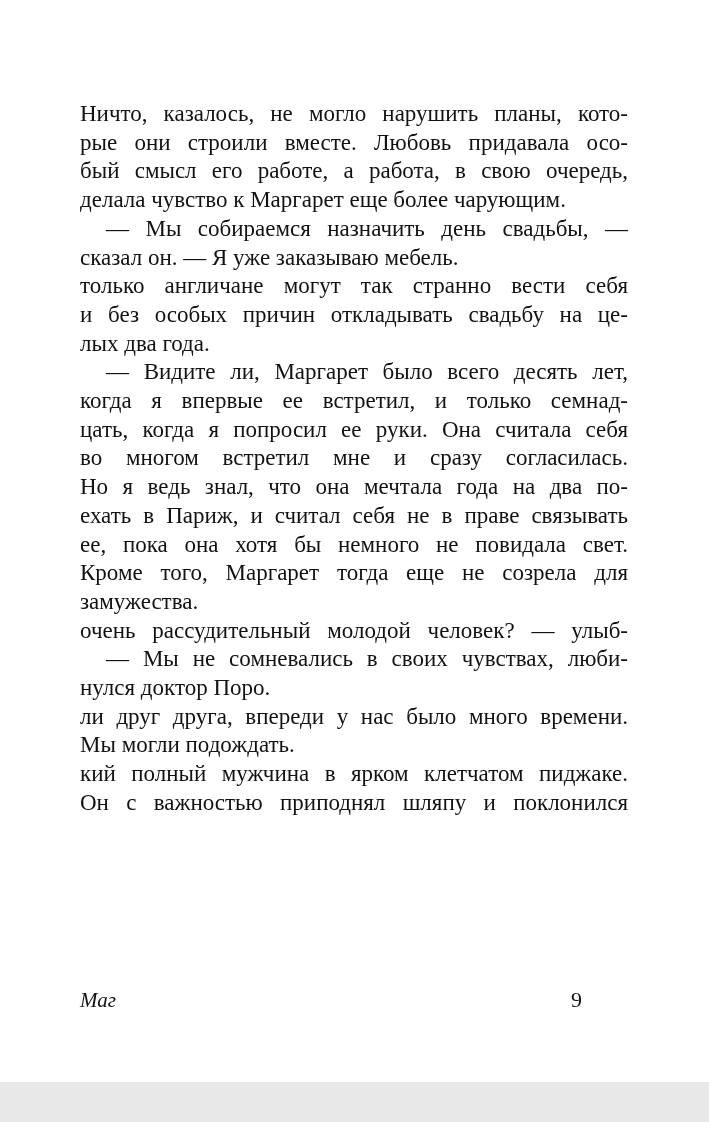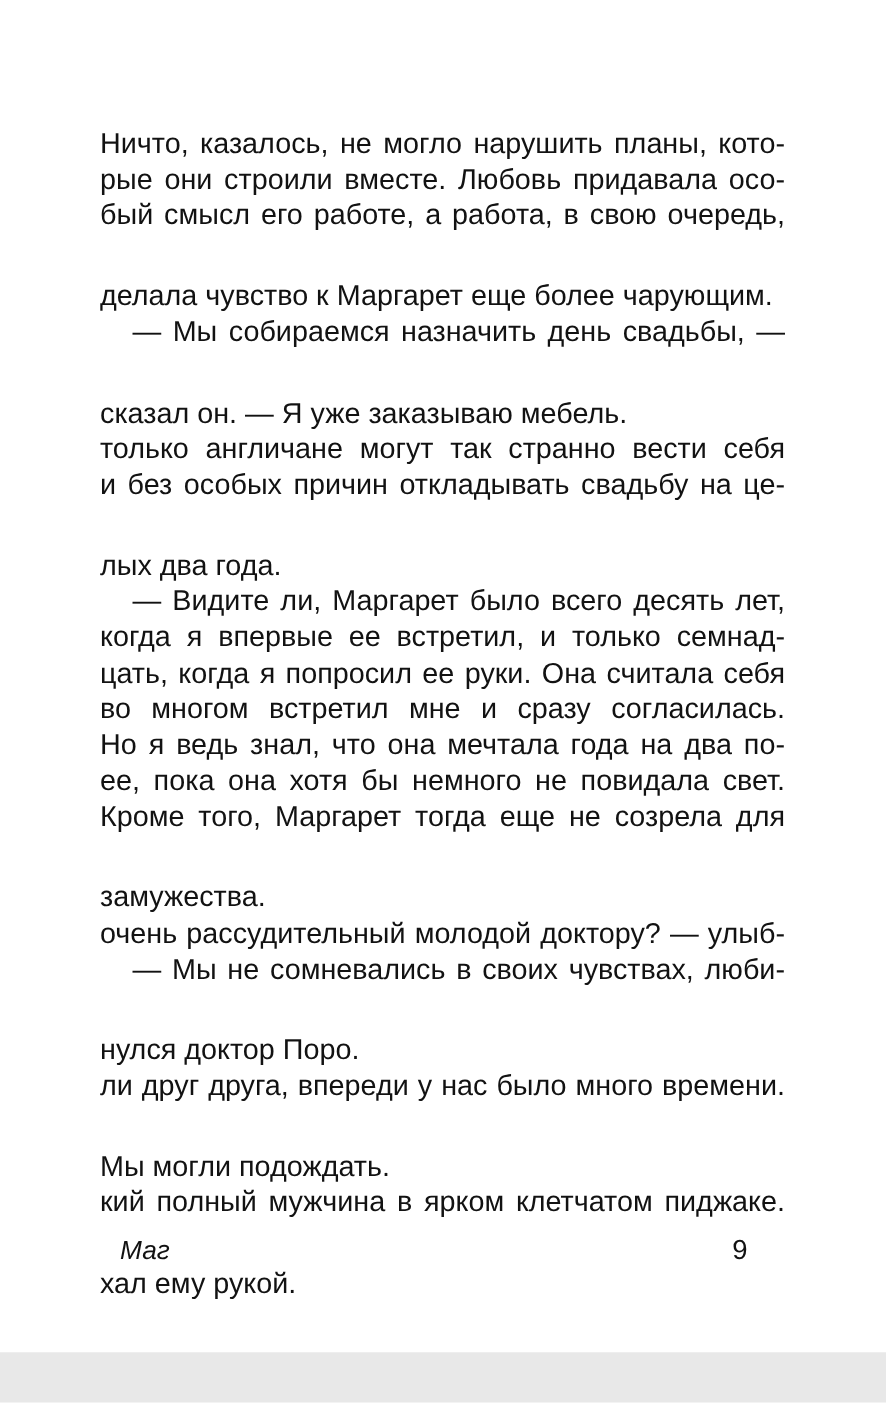--- a/index.html
+++ b/index.html
@@ -6,47 +6,46 @@
     margin: 0;
     padding: 0;
     background: #e8e8e8;
   }
   .page {
     position: relative;
     width: 709px;
     height: 1082px;
     background: #ffffff;
     margin: 0 auto;
-    font-family: Liberation Sans, sans-serif;
+    font-family: Liberation Serif, serif;
     color: #121212;
     overflow: hidden;
   }
   .text-block {
     position: absolute;
     left: 80px;
     top: 100px;
     width: 548px;
     font-size: 23px;
     line-height: 28.7px;
   }
   .line {
     text-align: justify;
     text-align-last: justify;
     white-space: normal;
   }
   .line.last {
     text-align-last: left;
-    margin-top: 36px;
   }
   .line.indent {
     text-indent: 26px;
   }
   .footer {
     position: absolute;
-    left: 96px;
+    left: 80px;
     top: 986px;
     width: 548px;
     display: flex;
     justify-content: space-between;
     align-items: baseline;
     font-size: 21px;
     line-height: 28px;
   }
   .running-title {
     font-style: italic;
@@ -69,28 +68,29 @@
       <div class="line indent">— Мы собираемся назначить день свадьбы, —</div>
       <div class="line last">сказал он. — Я уже заказываю мебель.</div>
       <div class="line">только англичане могут так странно вести себя</div>
       <div class="line">и без особых причин откладывать свадьбу на це-</div>
       <div class="line last">лых два года.</div>
       <div class="line indent">— Видите ли, Маргарет было всего десять лет,</div>
       <div class="line">когда я впервые ее встретил, и только семнад-</div>
       <div class="line">цать, когда я попросил ее руки. Она считала себя</div>
       <div class="line">во многом встретил мне и сразу согласилась.</div>
       <div class="line">Но я ведь знал, что она мечтала года на два по-</div>
+      <div class="line">ехать в Париж, и считал себя не в праве связывать</div>
       <div class="line">ее, пока она хотя бы немного не повидала свет.</div>
       <div class="line">Кроме того, Маргарет тогда еще не созрела для</div>
       <div class="line last">замужества.</div>
-      <div class="line">очень рассудительный молодой доктору? — улыб-</div>
+      <div class="line">очень рассудительный молодой человек? — улыб-</div>
       <div class="line indent">— Мы не сомневались в своих чувствах, люби-</div>
       <div class="line last">нулся доктор Поро.</div>
       <div class="line">ли друг друга, впереди у нас было много времени.</div>
       <div class="line last">Мы могли подождать.</div>
       <div class="line">кий полный мужчина в ярком клетчатом пиджаке.</div>
-      <div class="line last">хал ему рукой.</div>
+      <div class="line">Он с важностью приподнял шляпу и поклонился</div>
     </div>
   <div class="footer">
     <span class="running-title">Маг</span>
     <span class="page-number">9</span>
   </div>
 </div>
 
 </body></html>

